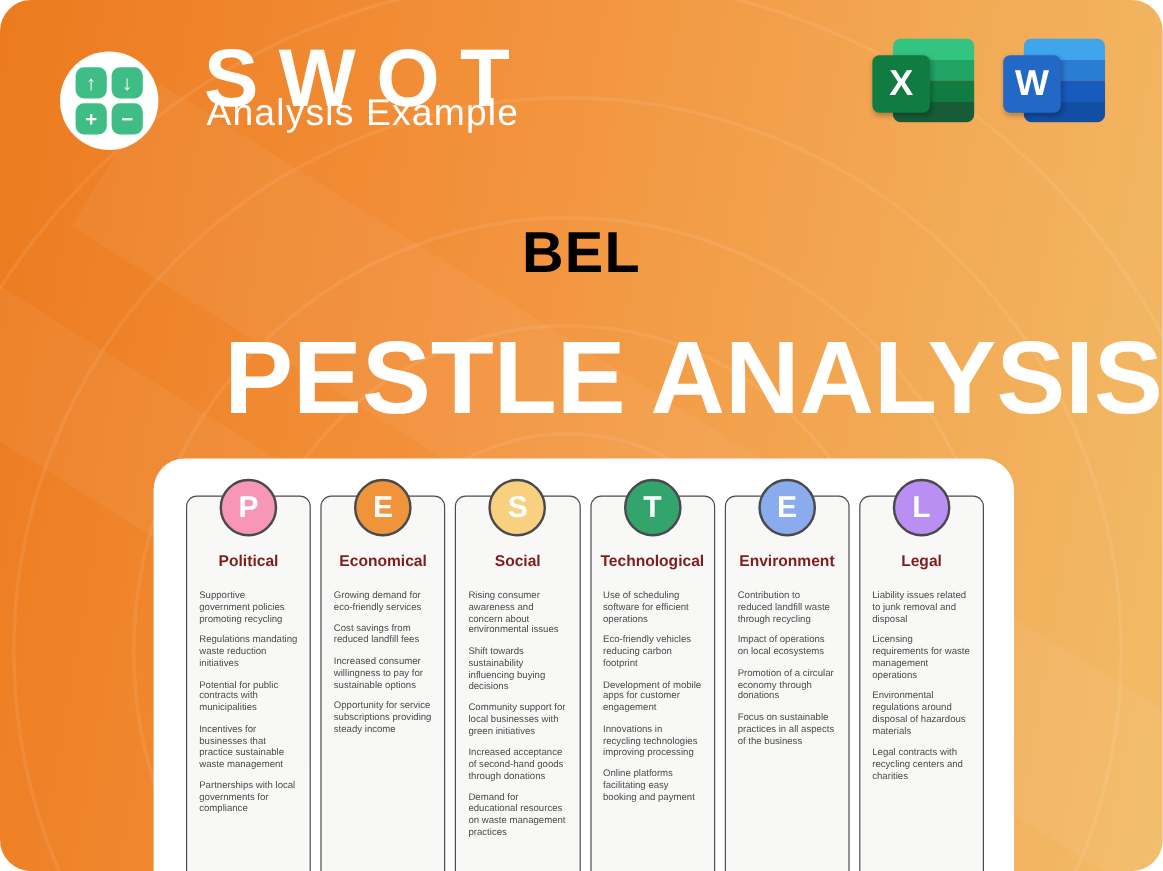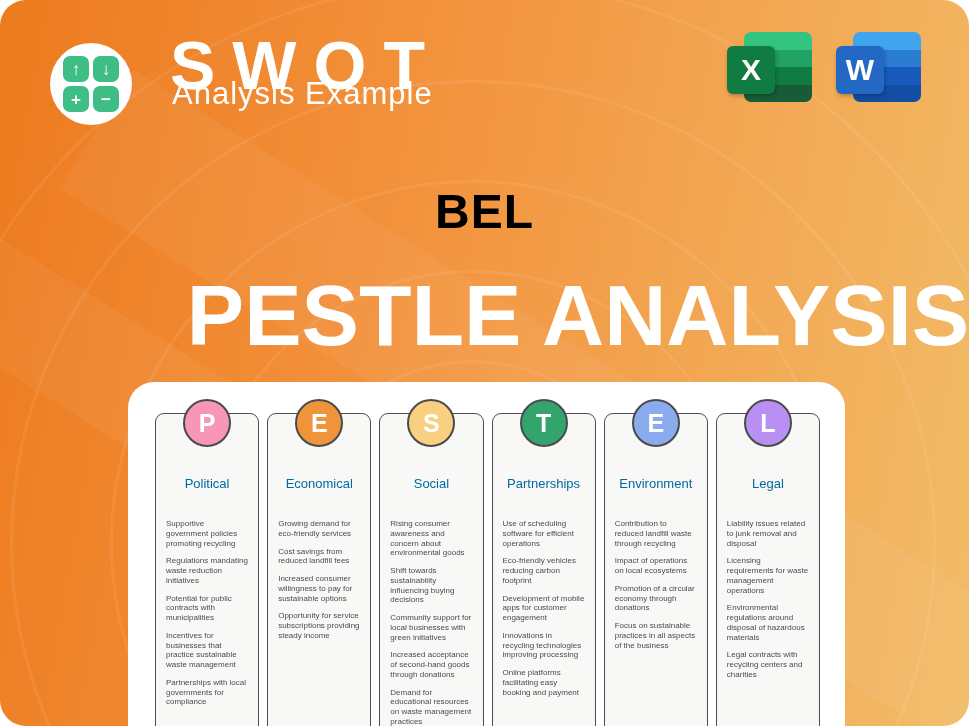--- a/index.html
+++ b/index.html
@@ -30,22 +30,22 @@
   .heading{position:absolute;left:0;top:266px;width:100%;text-align:right;color:#fff;
            font-size:86px;font-weight:700;letter-spacing:0px;white-space:nowrap;}
   
   .card{position:absolute;left:128px;top:382px;width:717px;height:344px;background:#fff;
         border-radius:26px 26px 0 0;overflow:hidden;}
   .cols{position:absolute;left:27px;right:25px;top:31px;display:flex;gap:8px;}
   .col{position:relative;flex:1;background:#f8f8f7;border:1.6px solid #4d4d4d;border-radius:9px;height:330px;}
   .badge{position:absolute;top:-15px;left:50%;transform:translateX(-50%);width:44px;height:44px;border-radius:50%;
          border:2px solid #4a4a4a;color:#fff;font-weight:800;font-size:25px;
          display:flex;align-items:center;justify-content:center;z-index:2;}
-  .col-title{margin-top:62px;text-align:center;font-size:13px;font-weight:400;color:#0369a1;}
-  .items{margin-top:28px;padding:0 10px;}
+  .col-title{margin-top:46px;text-align:center;font-size:13px;font-weight:700;color:#7f1d1d;}
+  .items{margin-top:16px;padding:0 10px;}
   .items .item{font-size:8px;line-height:1.22;color:#4b4b4b;margin:0 0 8px 0;}
 </style>
 </head>
 <body>
 
 <div class="page">
 
   <div class="ring" style="left:290px;top:360px;width:360px;height:360px;"></div>
   <div class="ring" style="left:200px;top:270px;width:540px;height:540px;"></div>
   <div class="ring" style="left:110px;top:180px;width:720px;height:720px;"></div>
@@ -112,32 +112,32 @@
             <p class="item">Increased consumer willingness to pay for sustainable options</p>
             <p class="item">Opportunity for service subscriptions providing steady income</p>
           </div>
 
       </div>
 
       <div class="col">
         <div class="badge" style="background: rgb(249, 208, 127);">S</div>
         <div class="col-title">Social</div>
         <div class="items">
-            <p class="item">Rising consumer awareness and concern about environmental goods</p>
+            <p class="item">Rising consumer awareness and concern about environmental issues</p>
             <p class="item">Shift towards sustainability influencing buying decisions</p>
             <p class="item">Community support for local businesses with green initiatives</p>
             <p class="item">Increased acceptance of second-hand goods through donations</p>
             <p class="item">Demand for educational resources on waste management practices</p>
           </div>
 
       </div>
 
       <div class="col">
         <div class="badge" style="background: rgb(50, 164, 108);">T</div>
-        <div class="col-title">Partnerships</div>
+        <div class="col-title">Technological</div>
         <div class="items">
             <p class="item">Use of scheduling software for efficient operations</p>
             <p class="item">Eco-friendly vehicles reducing carbon footprint</p>
             <p class="item">Development of mobile apps for customer engagement</p>
             <p class="item">Innovations in recycling technologies improving processing</p>
             <p class="item">Online platforms facilitating easy booking and payment</p>
           </div>
 
       </div>
 

